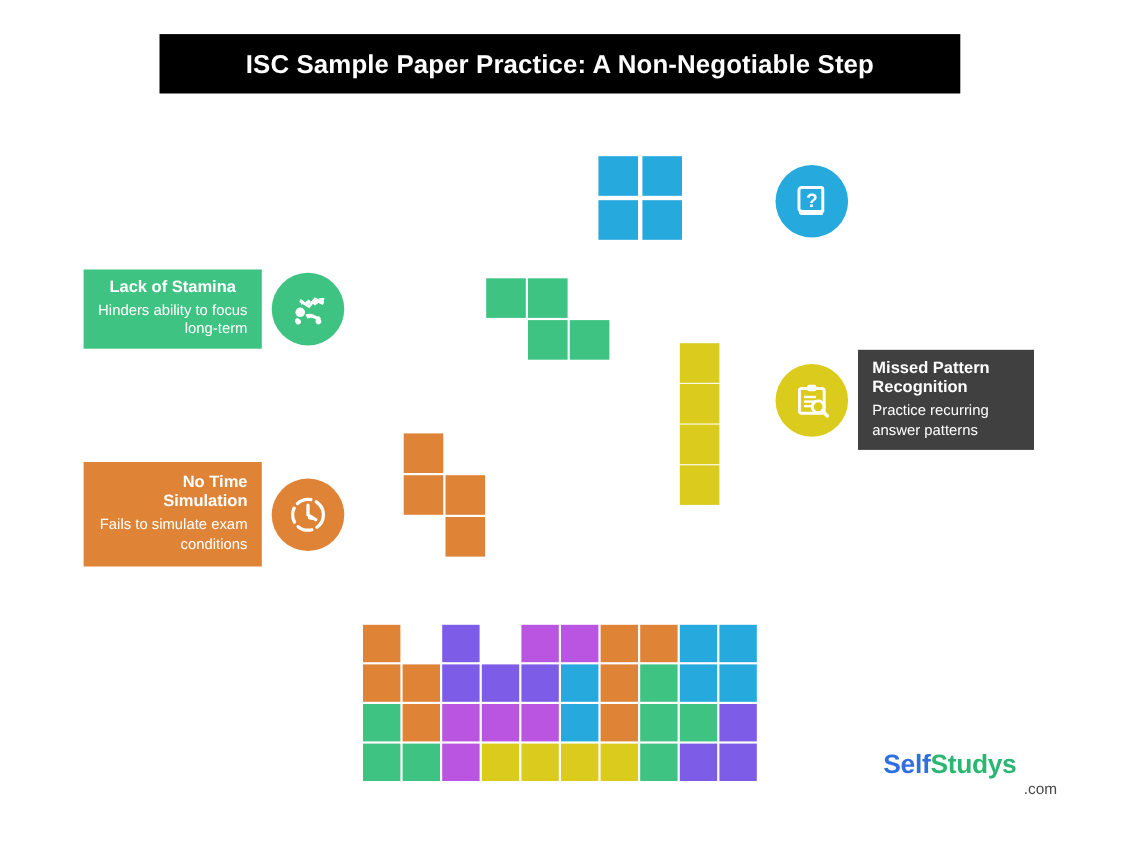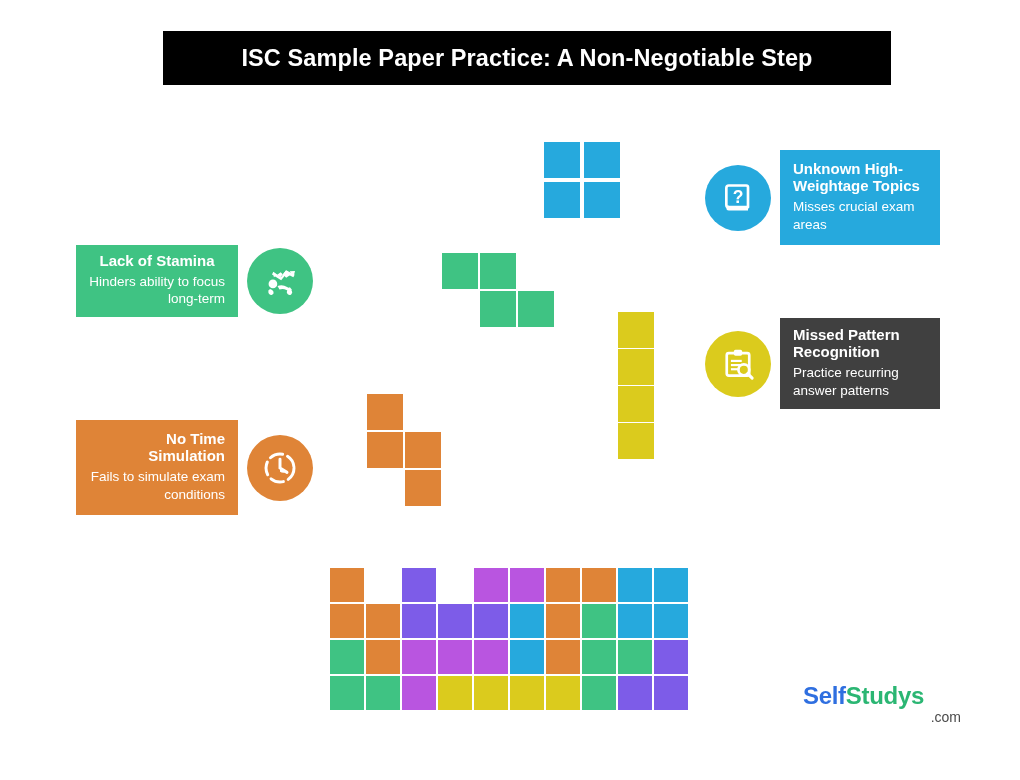--- a/index.html
+++ b/index.html
@@ -24,21 +24,20 @@
   .title-banner {
     position: absolute;
     left: 145px;
     top: 31px;
     width: 728px;
     height: 54px;
     background: #000000;
     display: flex;
     align-items: center;
     justify-content: center;
-    margin-left: 18px;
   }
   .title-text {
     color: #ffffff;
     font-size: 23.5px;
     font-weight: bold;
     letter-spacing: 0.1px;
     white-space: nowrap;
   }
 
   
@@ -220,24 +219,20 @@
     </div>
   </div>
 
   <div class="card right" id="card-unknown">
     <div class="card-icon">
       <svg width="40" height="40" viewBox="0 0 48 48" aria-hidden="true">
         <path d="M13 9 h21 a2 2 0 0 1 2 2 v24 h-23 a3 3 0 0 1 -3 -3 v-20 a3 3 0 0 1 3 -3 Z" fill="none" stroke="#ffffff" stroke-width="3.2" stroke-linejoin="round"></path>
         <path d="M13 35 h23 v4 h-23 a3 3 0 0 1 0 -6 Z" fill="#ffffff"></path>
         <text x="24" y="30" text-anchor="middle" font-family="Liberation Sans, sans-serif" font-size="21" font-weight="bold" fill="#ffffff">?</text>
       </svg>
-    </div>
-    <div class="card-box">
-      <div class="card-title">Unknown High-Weightage Topics</div>
-      <div class="card-desc">Misses crucial exam areas</div>
     </div>
   </div>
 
   <div class="card right" id="card-pattern">
     <div class="card-icon">
       <svg width="40" height="40" viewBox="0 0 48 48" aria-hidden="true">
         <path d="M13 11 h22 a2.5 2.5 0 0 1 2.5 2.5 v22 a2.5 2.5 0 0 1 -2.5 2.5 h-22
                  a2.5 2.5 0 0 1 -2.5 -2.5 v-22 a2.5 2.5 0 0 1 2.5 -2.5 Z" fill="none" stroke="#ffffff" stroke-width="3.2"></path>
         <rect x="19" y="7" width="10" height="7" rx="2" fill="#ffffff"></rect>
         <rect x="15.5" y="19" width="13" height="2.6" fill="#ffffff"></rect>

